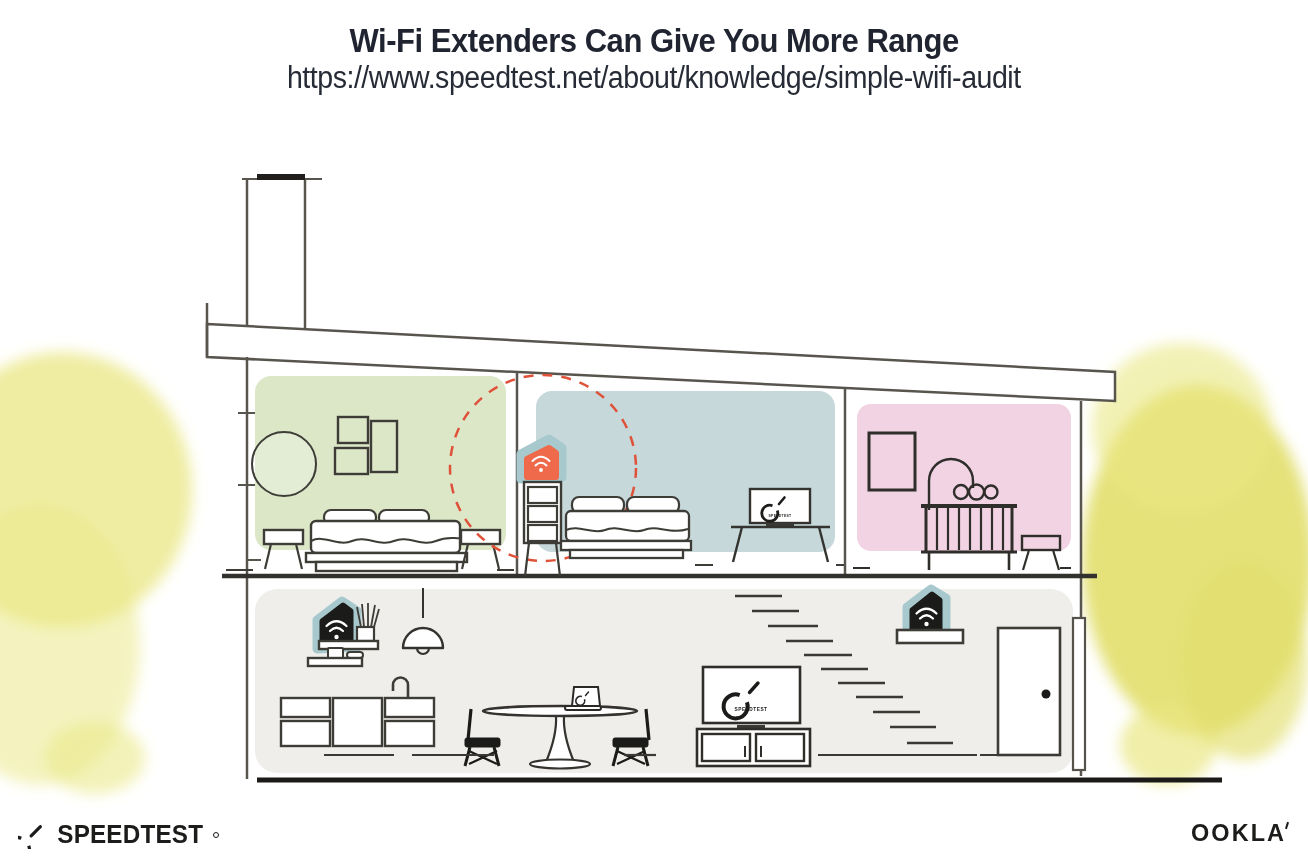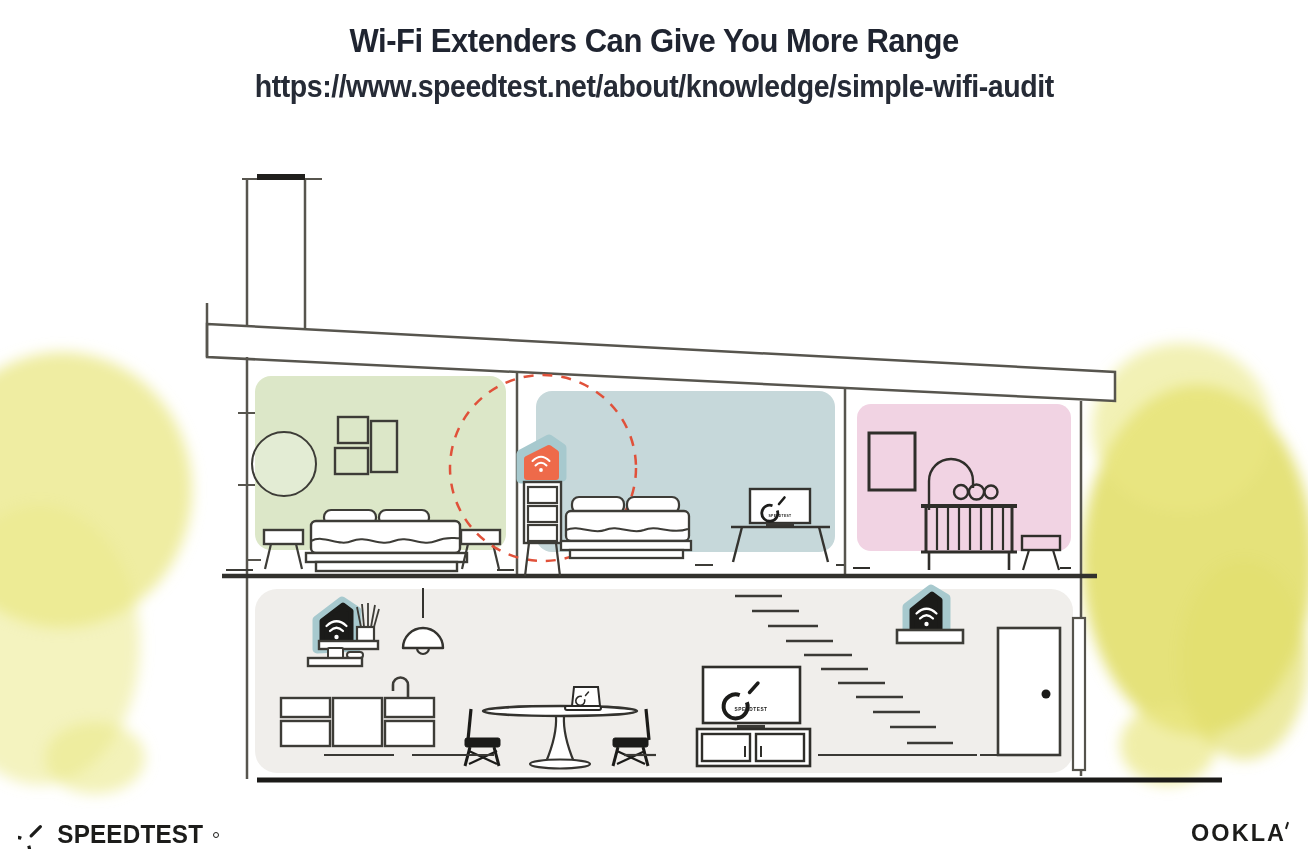--- a/index.html
+++ b/index.html
@@ -1,22 +1,22 @@
 <!DOCTYPE html>
 <html><head>
 <meta charset="utf-8">
 <style>
   html,body{margin:0;padding:0;background:#ffffff;}
   .canvas{position:relative;width:1308px;height:861px;background:#ffffff;overflow:hidden;
           font-family:"Liberation Sans",sans-serif;color:#21252f;}
   .header{position:absolute;top:22px;left:0;width:100%;text-align:center;z-index:5;}
   .title{font-size:33px;font-weight:bold;letter-spacing:-0.5px;color:#1f2430;
          display:inline-block;transform:scaleX(0.94);margin:0;}
-  .url{font-size:31px;font-weight:bold;letter-spacing:-0.5px;color:#262b36;
-       display:block;margin-top:9px;}
+  .url{font-size:31px;font-weight:normal;letter-spacing:-0.5px;color:#262b36;
+       display:block;}
   .url span{display:inline-block;transform:scaleX(0.92);}
   .art{position:absolute;left:0;top:0;width:1308px;height:861px;z-index:1;}
   .footer{position:absolute;left:0;bottom:8px;width:100%;height:44px;z-index:5;}
   .logo-left{position:absolute;left:18px;bottom:4px;display:flex;align-items:center;gap:7px;}
   .st-word{font-size:25px;font-weight:bold;letter-spacing:0.2px;color:#1c1c1a;
            display:inline-block;transform:scaleX(0.97);}
   .reg-mark{width:4px;height:4px;border:1px solid #1c1c1a;border-radius:50%;
             display:inline-block;vertical-align:top;margin:2px 0 0 1px;}
   .logo-right{position:absolute;right:20px;bottom:6px;display:flex;align-items:flex-start;margin-top:38px;}
   .ookla-word{font-size:23px;font-weight:bold;letter-spacing:2px;color:#1c1c1a;

